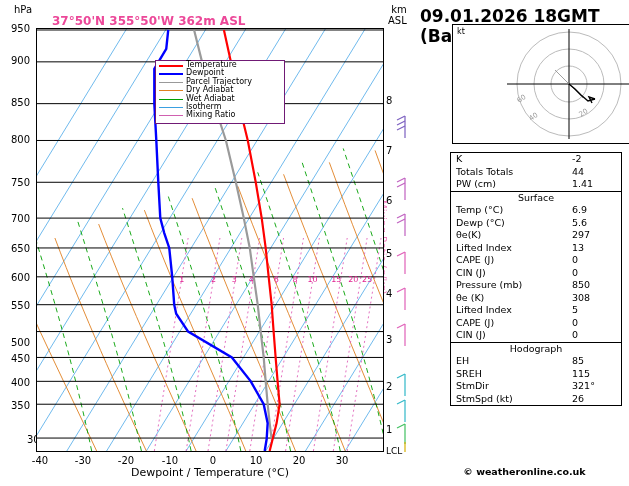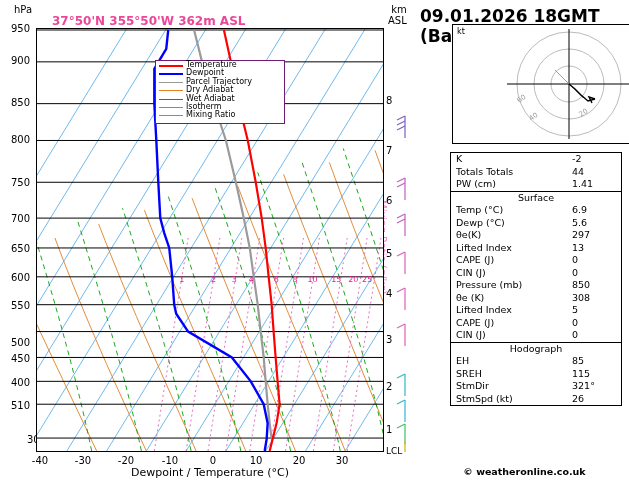--- a/index.html
+++ b/index.html
@@ -57,21 +57,21 @@
     <div class="ptick" style="top:97px;">850</div>
     <div class="ptick" style="top:134px;">800</div>
     <div class="ptick" style="top:177px;">750</div>
     <div class="ptick" style="top:213px;">700</div>
     <div class="ptick" style="top:243px;">650</div>
     <div class="ptick" style="top:272px;">600</div>
     <div class="ptick" style="top:300px;">550</div>
     <div class="ptick" style="top:337px;">500</div>
     <div class="ptick" style="top:353px;">450</div>
     <div class="ptick" style="top:377px;">400</div>
-    <div class="ptick" style="top:400px;">510</div>
+    <div class="ptick" style="top:400px;">350</div>
     <div class="ptick" style="top:434px;padding-left:16px;">300</div>
 
     <div class="kmtick" style="top:95px;">8</div>
     <div class="kmtick" style="top:145px;">7</div>
     <div class="kmtick" style="top:195px;">6</div>
     <div class="kmtick" style="top:248px;">5</div>
     <div class="kmtick" style="top:288px;">4</div>
     <div class="kmtick" style="top:334px;">3</div>
     <div class="kmtick" style="top:381px;">2</div>
     <div class="kmtick" style="top:424px;">1</div>

